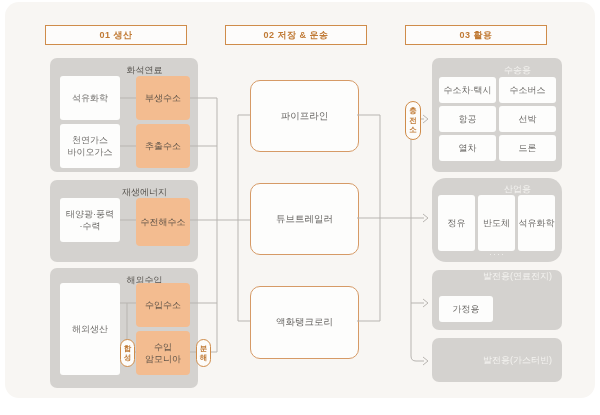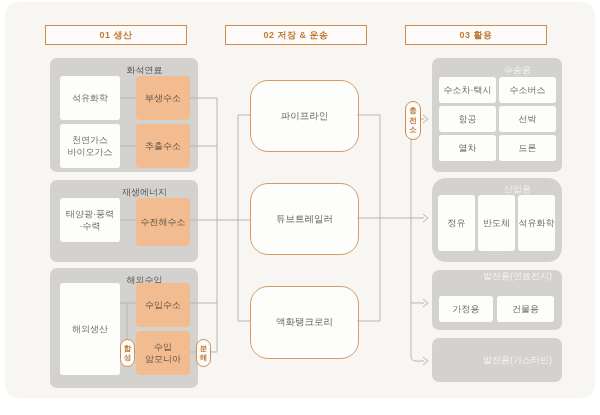--- a/index.html
+++ b/index.html
@@ -10,21 +10,21 @@
          background:#fdfcfb;color:#c07a35;font-size:9px;font-weight:bold;letter-spacing:.5px;
          display:flex;align-items:center;justify-content:center;z-index:2;}
   .group{position:absolute;background:#d4d2cf;border-radius:7px;z-index:1;}
   .gtitle{position:absolute;top:6px;left:0;right:0;text-align:center;font-size:9px;color:#57544f;padding-left:41px;}
   .gtitle.light{color:#f4f3f0;}
   .gtitle.mid{top:50%;transform:translateY(-50%);}
   .wbox,.obox{position:absolute;display:flex;align-items:center;justify-content:center;text-align:center;
          font-size:9px;white-space:pre-line;line-height:1.35;}
   .wbox{background:#fdfdfc;border-radius:3px;color:#6e6c69;}
   .obox{background:#f3bc90;border-radius:4px;color:#5f5347;}
-  .mbox{position:absolute;width:107px;height:70px;background:#fdfdfc;border:1px solid #d69a66;border-radius:18px;
+  .mbox{position:absolute;width:107px;height:70px;background:#fdfdfc;border:1px solid #d69a66;border-radius:10px;
         display:flex;align-items:center;justify-content:center;font-size:9.5px;color:#666461;z-index:2;}
   .vpill{position:absolute;background:#fdfcfa;border:1px solid #cf8c4a;border-radius:8px;color:#c07a35;
          font-size:7.5px;font-weight:bold;display:flex;align-items:center;justify-content:center;
          text-align:center;white-space:pre-line;line-height:1.25;z-index:6;}
   .dots{position:absolute;left:0;right:0;bottom:3px;text-align:center;color:#f2f1ee;font-size:9px;
         letter-spacing:1px;line-height:1;}
 </style>
 </head>
 <body>
 
@@ -86,21 +86,20 @@
     <div class="gtitle light" style="top:5px;">산업용</div>
     <div class="wbox" style="left:6px;top:17px;width:37px;height:56px;">정유</div>
     <div class="wbox" style="left:46px;top:17px;width:37px;height:56px;">반도체</div>
     <div class="wbox" style="left:86px;top:17px;width:37px;height:56px;">석유화학</div>
     <div class="dots">····</div>
   </div>
 
   <div class="group" style="left:432px;top:270px;width:130px;height:60px;">
     <div class="gtitle light" style="top:0;">발전용(연료전지)</div>
     <div class="wbox" style="left:7px;top:26px;width:54px;height:26px;">가정용</div>
-    <div class="wbox" style="left:65px;top:26px;width:57px;height:26px;">건물용</div>
   </div>
 
   <div class="group" style="left:432px;top:338px;width:130px;height:44px;">
     <div class="gtitle light mid">발전용(가스터빈)</div>
   </div>
 
   <svg class="wires" viewBox="0 0 600 415">
     <g stroke="#b8b5b1" stroke-width="1" fill="none">
 
       <path d="M120 98 H136 M120 146 H136 M120 220 H136 M120 303 H136 M120 352 H136 M127 303 V352"></path>

